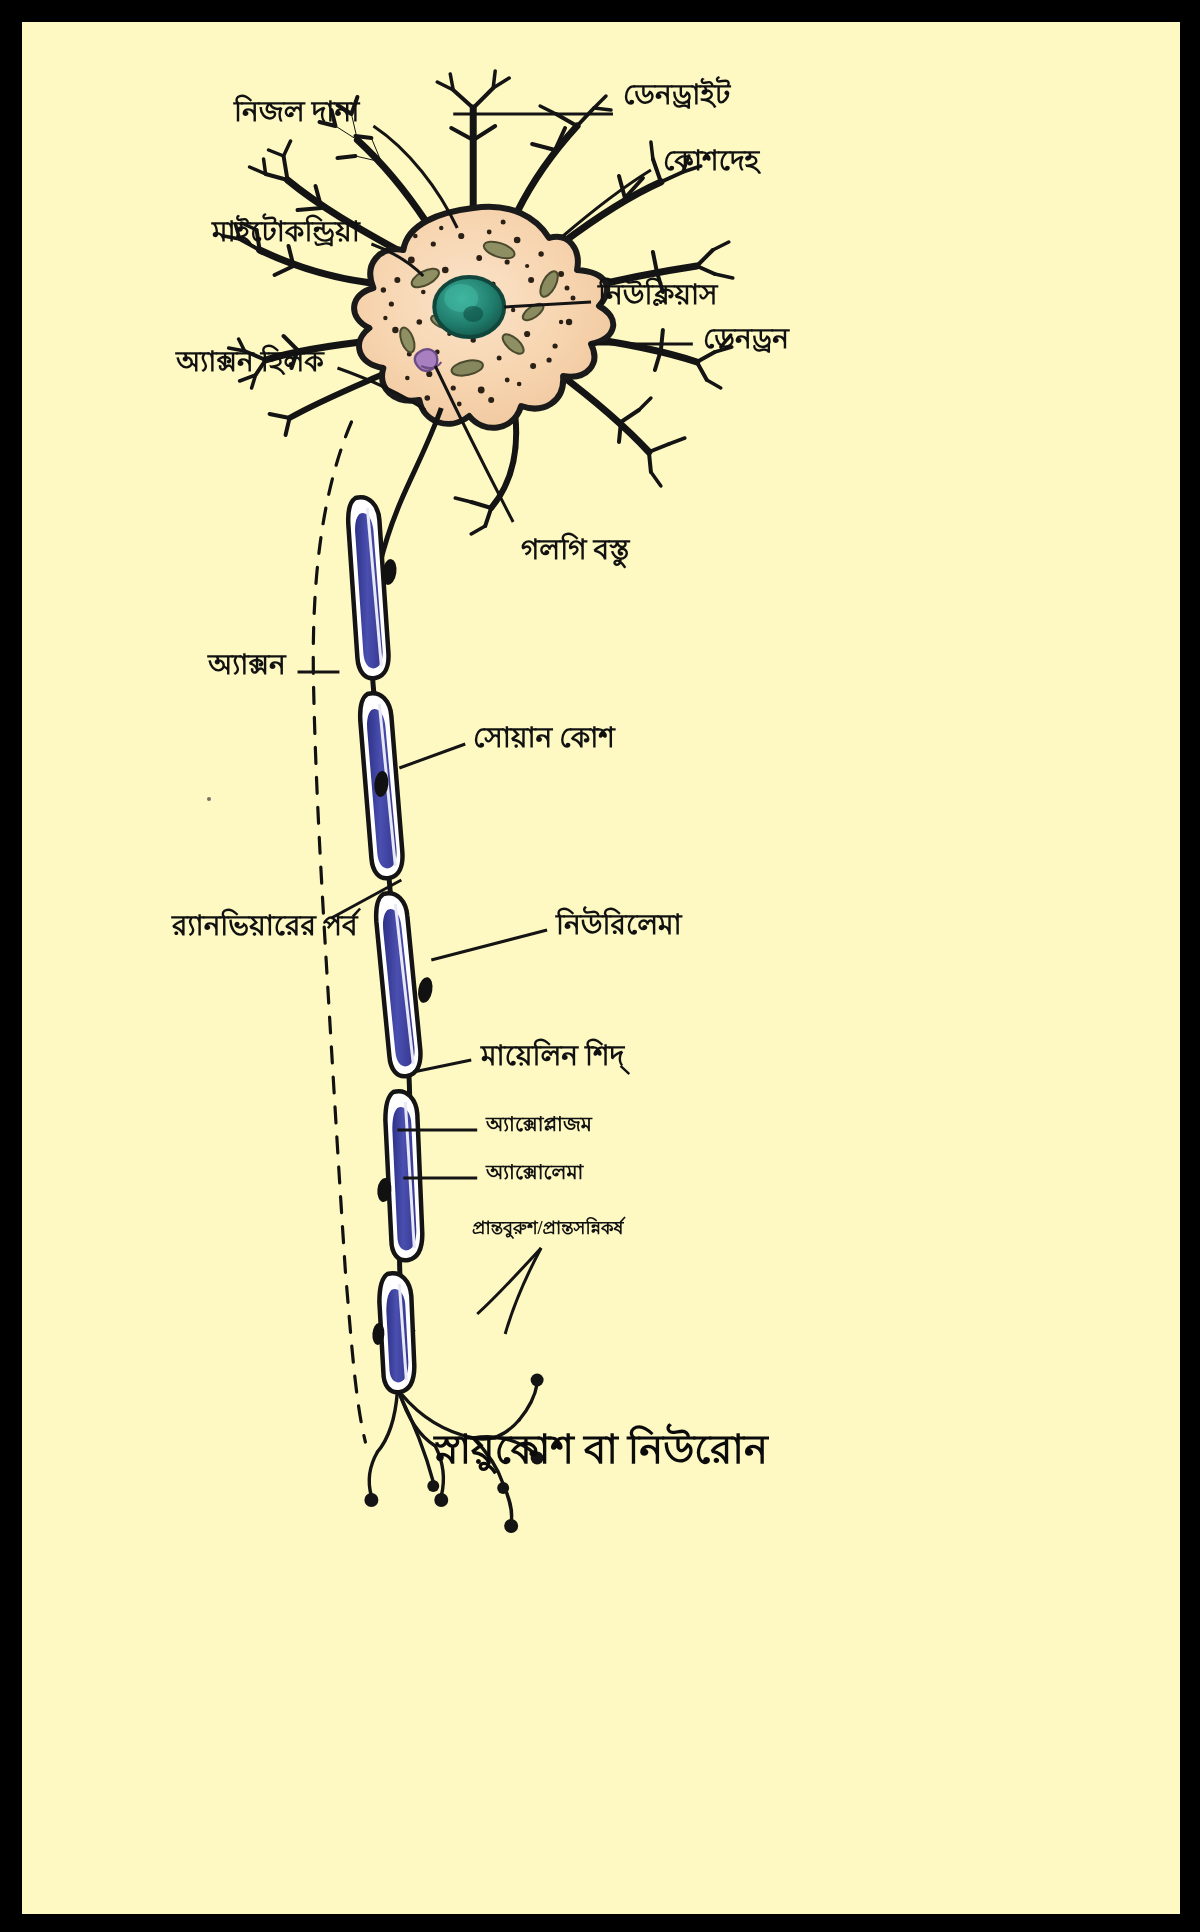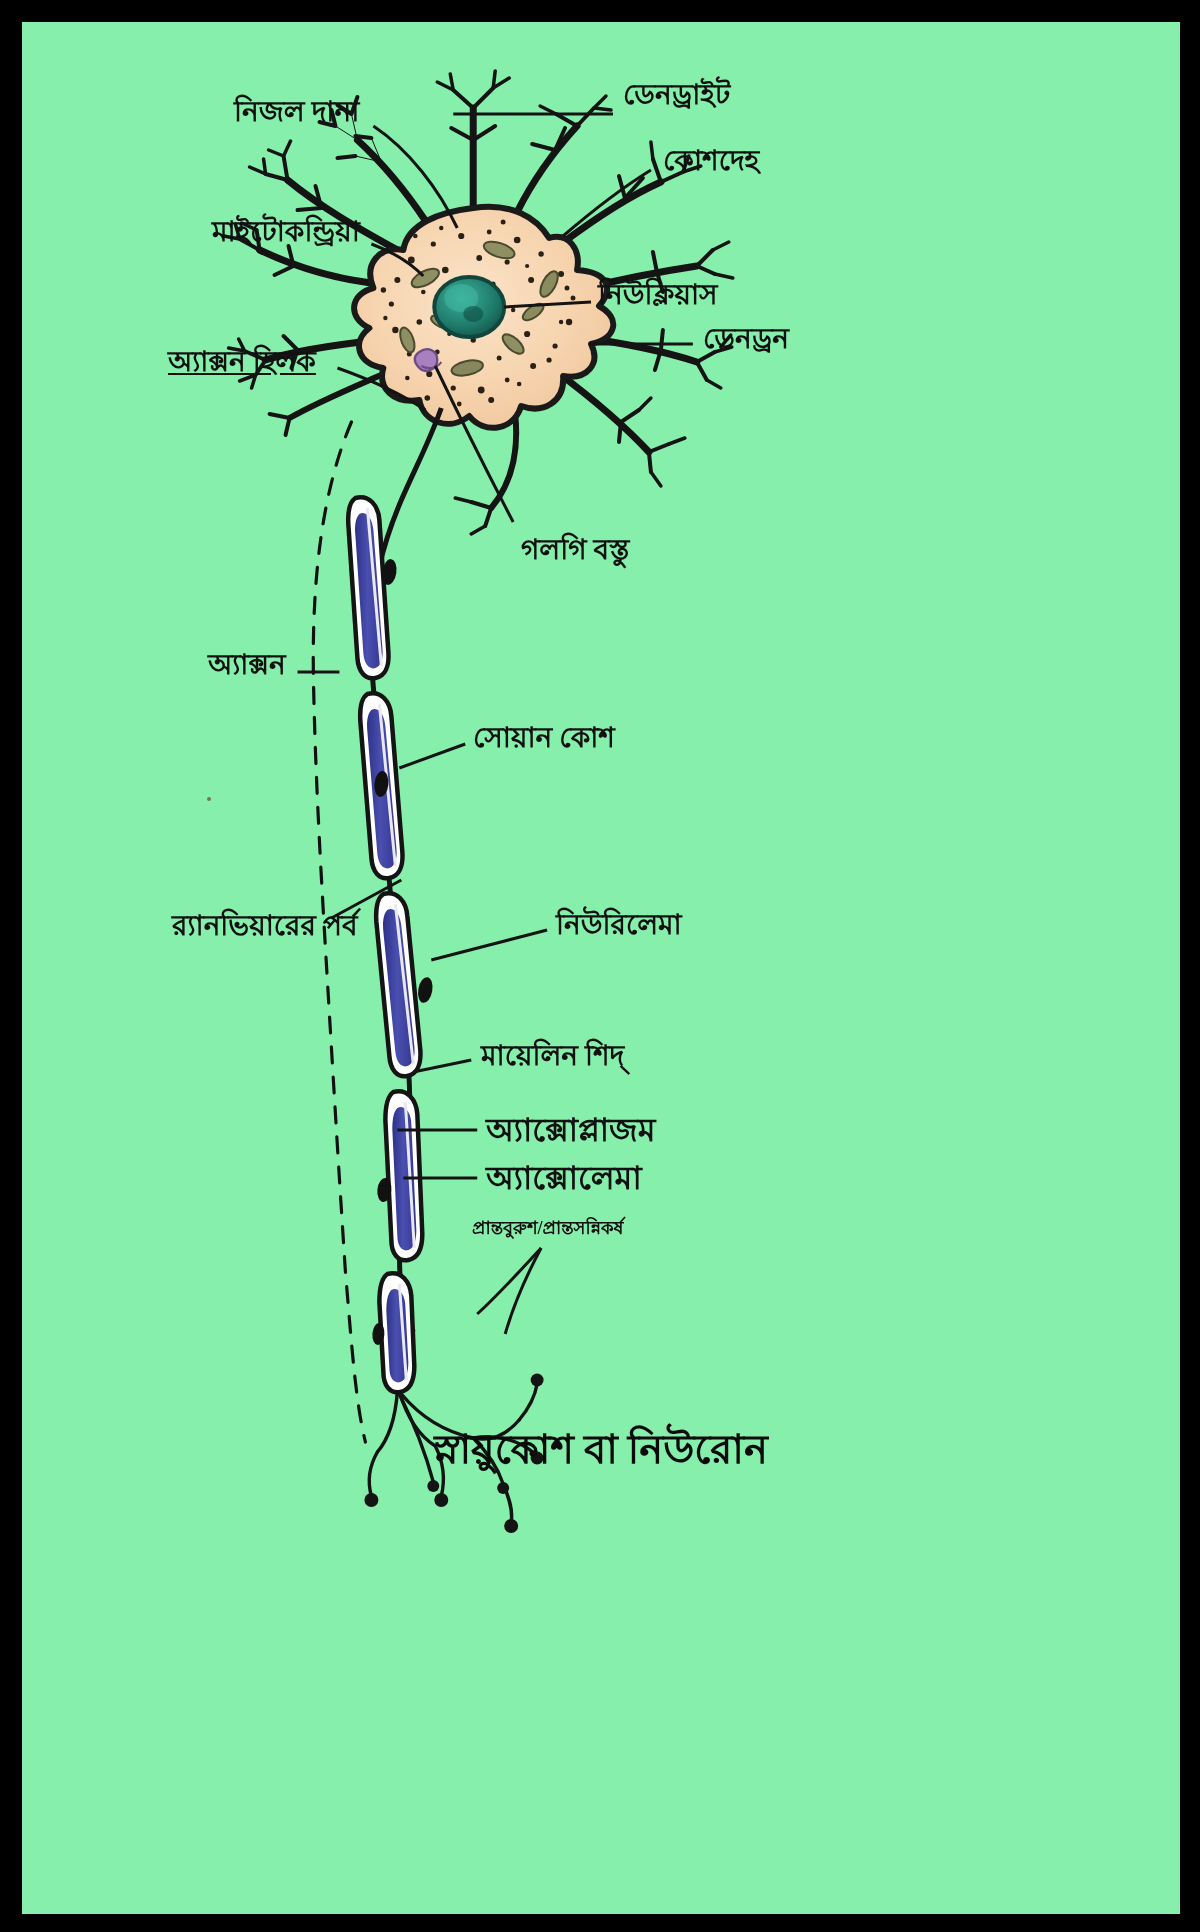--- a/index.html
+++ b/index.html
@@ -1,26 +1,26 @@
 <!DOCTYPE html>
 <html><head>
 <meta charset="utf-8">
 <style>
   html,body{margin:0;padding:0;background:#ffffff;}
   body{width:1200px;height:1932px;font-family:"Liberation Sans",sans-serif;overflow:hidden;}
 
   #page{position:relative;width:1200px;height:1932px;background:#000000;box-sizing:border-box;padding:22px 20px 18px 22px;}
-  #canvas{position:relative;width:100%;height:100%;background:#86efac;overflow:hidden;}
+  #canvas{position:relative;width:100%;height:100%;background:#fef9c3;overflow:hidden;}
 
   svg.fig{position:absolute;left:0;top:0;width:100%;height:100%;}
 
   .lbl{position:absolute;font-family:"Liberation Serif","DejaVu Serif",serif;
        color:#111;white-space:nowrap;font-weight:600;line-height:1;}
   .lbl.s28{font-size:28px;}
-  .lbl.s27{font-size:32px;}
+  .lbl.s27{font-size:20px;}
   .lbl.s26{font-size:18px;}
   .caption{position:absolute;left:0;right:0;text-align:center;
            font-family:"Liberation Serif","DejaVu Serif",serif;font-size:40px;font-weight:700;color:#0b0b0b;}
 
   .watermark{position:absolute;background:#fbeeb0;border-radius:7px;padding:7px 14px 9px 14px;
              font-family:"Liberation Sans",sans-serif;font-size:33px;font-weight:700;color:#9a9180;
              letter-spacing:.2px;}
 
   .tinydot{position:absolute;width:4px;height:4px;border-radius:50%;background:#7a6f63;}
 </style>
@@ -334,21 +334,21 @@
     <div class="lbl s28" style="left:601px;top:59px;">ডেনড্রাইট</div>
 
     <div class="lbl s28" style="left:641px;top:125px;">কোশদেহ</div>
 
     <div class="lbl s28" style="left:190px;top:196px;">মাইটোকন্ড্রিয়া</div>
 
     <div class="lbl s28" style="left:576px;top:259px;text-align:right;">নিউক্লিয়াস</div>
 
     <div class="lbl s28" style="left:681px;top:303px;">ডেনড্রন</div>
 
-    <div class="lbl s28" style="left:146px;top:326px;text-decoration:underline;">অ্যাক্সন হিলক</div>
+    <div class="lbl s28" style="left:154px;top:326px;">অ্যাক্সন হিলক</div>
 
     <div class="lbl s28" style="left:499px;top:514px;">গলগি বস্তু</div>
 
     <div class="lbl s28" style="left:186px;top:629px;">অ্যাক্সন</div>
 
     <div class="lbl s28" style="left:451px;top:702px;">সোয়ান কোশ</div>
 
     <div class="lbl s28" style="left:150px;top:890px;">র‍্যানভিয়ারের পর্ব</div>
 
     <div class="lbl s28" style="left:534px;top:889px;">নিউরিলেমা</div>

